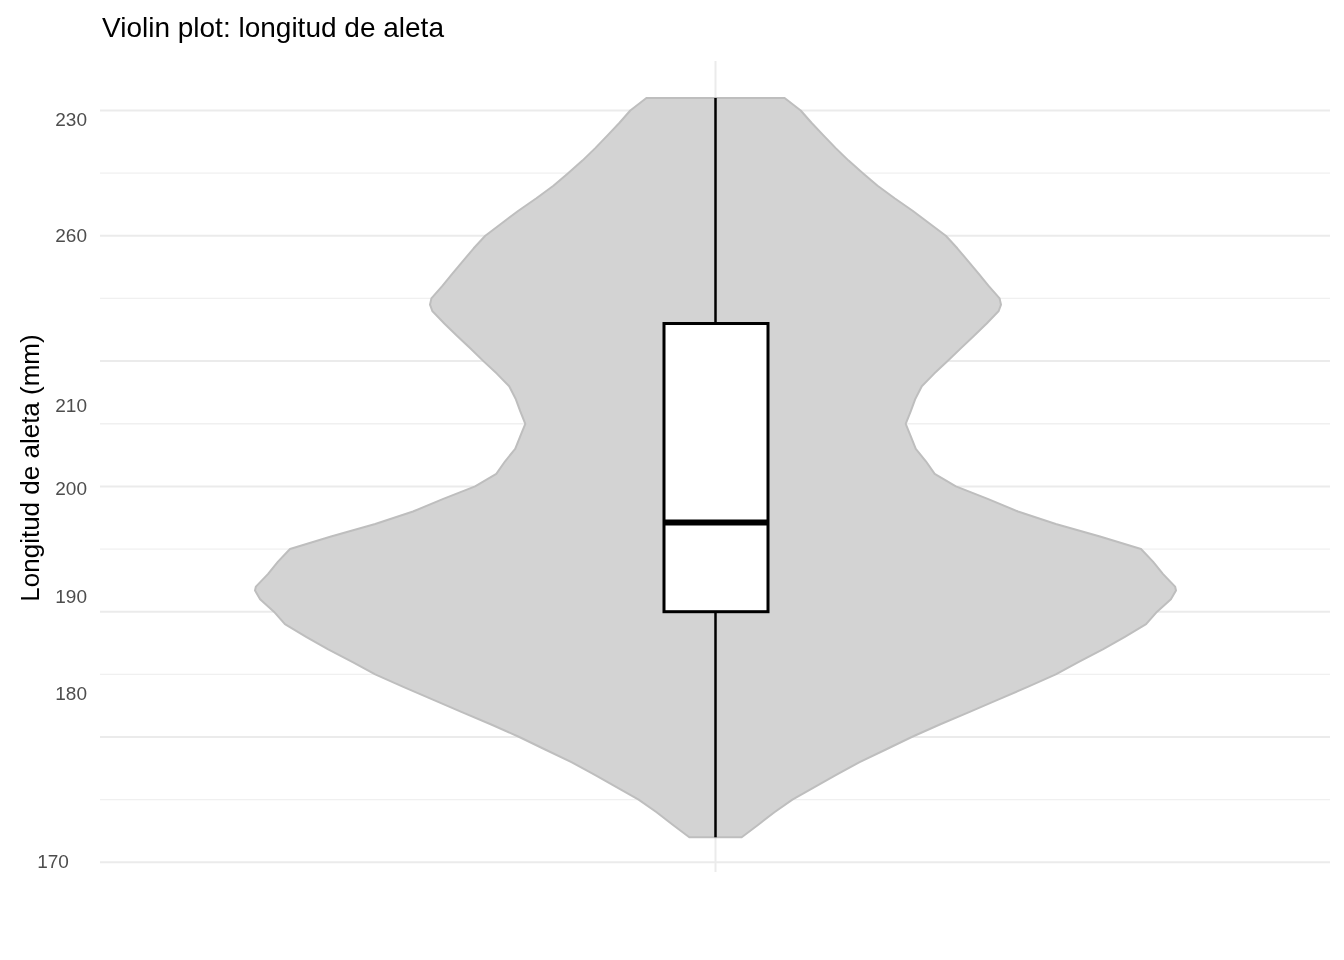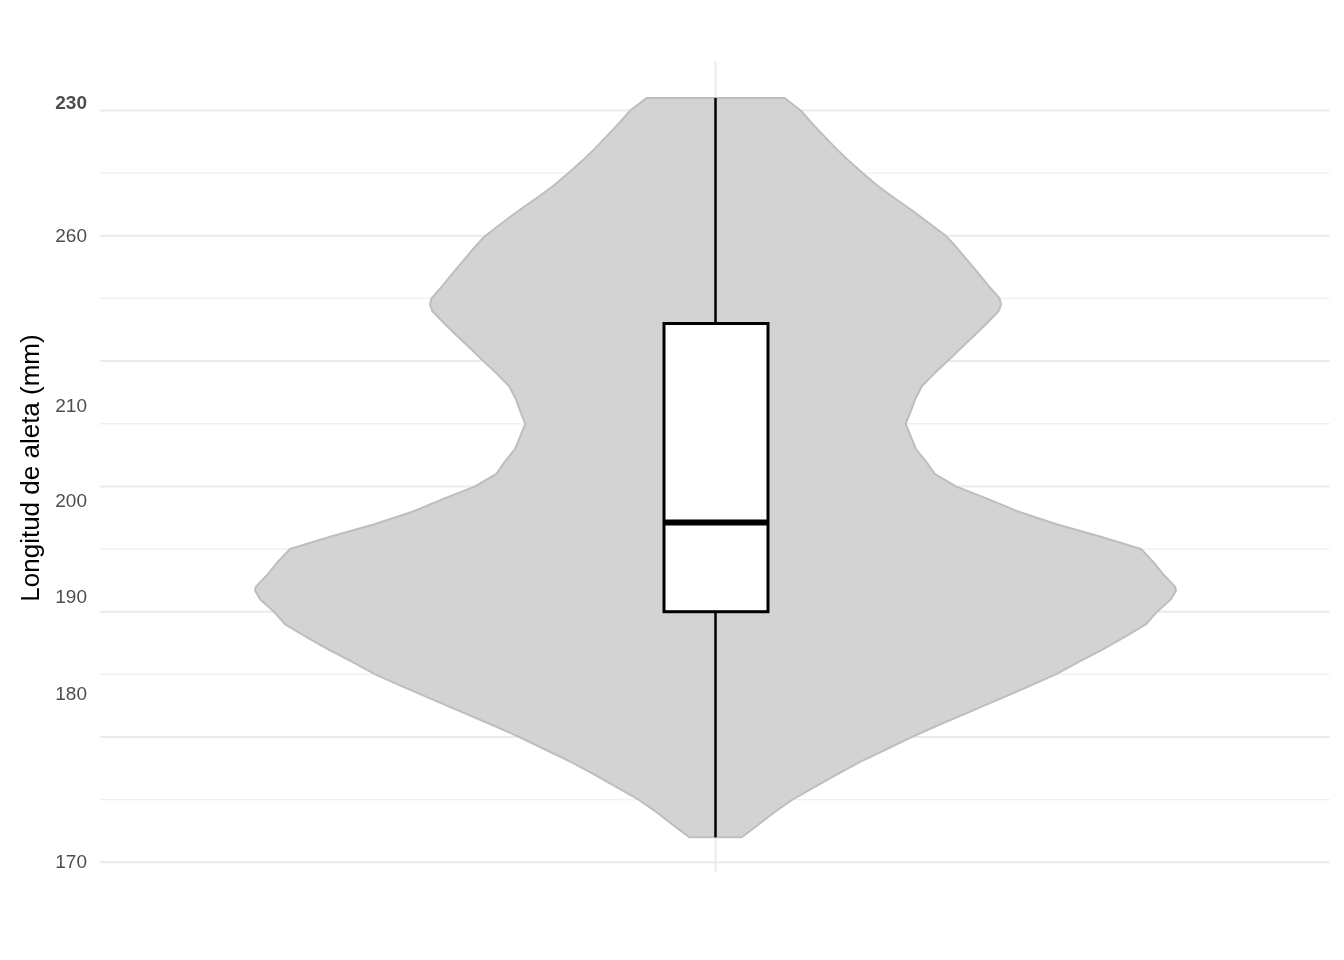--- a/index.html
+++ b/index.html
@@ -39,23 +39,24 @@
       <line x1="100" x2="1330" y1="486.4" y2="486.4" stroke="#ebebeb" stroke-width="2"></line>
       <line x1="100" x2="1330" y1="611.7" y2="611.7" stroke="#ebebeb" stroke-width="2"></line>
       <line x1="100" x2="1330" y1="737" y2="737" stroke="#ebebeb" stroke-width="2"></line>
       <line x1="100" x2="1330" y1="862.3" y2="862.3" stroke="#ebebeb" stroke-width="2"></line>
       <line x1="715.5" x2="715.5" y1="61" y2="872" stroke="#ebebeb" stroke-width="2"></line>
       <path d="M646.4 98.0 L630.3 110.5 L619.3 123.0 L607.3 135.6 L595.3 148.1 L582.4 160.6 L568.1 173.2 L553.4 185.7 L536.4 198.2 L518.4 210.7 L501.8 223.3 L485.3 235.8 L473.7 248.3 L463.1 260.9 L452.6 273.4 L442.4 285.9 L431.4 298.4 L430.0 304.7 L432.3 311.0 L444.3 323.5 L457.2 336.0 L470.5 348.6 L483.4 361.1 L496.8 373.6 L509.2 386.2 L515.6 398.7 L520.2 411.2 L525.3 423.8 L520.2 436.3 L515.2 448.8 L505.1 461.3 L496.3 473.9 L475.1 486.4 L443.3 498.9 L413.0 511.5 L375.2 524.0 L331.0 536.5 L290.0 549.0 L278.0 561.6 L267.9 574.1 L255.9 586.6 L255.0 590.4 L260.1 599.2 L273.9 611.7 L284.9 624.2 L306.1 636.8 L328.2 649.3 L352.2 661.8 L375.2 674.4 L403.3 686.9 L432.3 699.4 L461.3 711.9 L491.2 724.5 L519.3 737.0 L545.1 749.5 L571.4 762.1 L594.4 774.6 L616.5 787.1 L638.6 799.6 L656.6 812.2 L672.7 824.7 L689.3 837.2 L741.7 837.2 L758.3 824.7 L774.4 812.2 L792.4 799.6 L814.5 787.1 L836.6 774.6 L859.6 762.1 L885.9 749.5 L911.7 737.0 L939.8 724.5 L969.7 711.9 L998.7 699.4 L1027.7 686.9 L1055.8 674.4 L1078.8 661.8 L1102.8 649.3 L1124.9 636.8 L1146.1 624.2 L1157.1 611.7 L1170.9 599.2 L1176.0 590.4 L1175.1 586.6 L1163.1 574.1 L1153.0 561.6 L1141.0 549.0 L1100.0 536.5 L1055.8 524.0 L1018.0 511.5 L987.7 498.9 L955.9 486.4 L934.7 473.9 L925.9 461.3 L915.8 448.8 L910.8 436.3 L905.7 423.8 L910.8 411.2 L915.4 398.7 L921.8 386.2 L934.2 373.6 L947.6 361.1 L960.5 348.6 L973.8 336.0 L986.7 323.5 L998.7 311.0 L1001.0 304.7 L999.6 298.4 L988.6 285.9 L978.4 273.4 L967.9 260.9 L957.3 248.3 L945.8 235.8 L929.2 223.3 L912.6 210.7 L894.6 198.2 L877.6 185.7 L862.9 173.2 L848.6 160.6 L835.7 148.1 L823.7 135.6 L811.7 123.0 L800.7 110.5 L784.6 98.0 Z" fill="#d3d3d3" stroke="#bebebe" stroke-width="2" stroke-linejoin="round"></path>
       <line x1="715.5" x2="715.5" y1="97.97" y2="837.24" stroke="#000000" stroke-width="2.5"></line>
       <rect x="664" width="104" y="323.51" height="288.19000000000005" fill="#ffffff" stroke="#000000" stroke-width="3"></rect>
       <line x1="664" x2="768" y1="522.49" y2="522.49" stroke="#000000" stroke-width="6"></line>
     </svg>
+  <div class="chart-title">Violin plot: longitud de aleta</div>
   <div class="y-axis-title">Longitud de aleta (mm)</div>
   <div id="y-tick-labels">
-      <div class="y-tick" style="top: 93px; font-weight: bold;">230</div>
+      <div class="y-tick" style="top: 110px;">230</div>
       <div class="y-tick" style="top: 225.8px;">260</div>
       <div class="y-tick" style="top: 351.1px; margin-top: 45px;">210</div>
-      <div class="y-tick" style="top: 491px;">200</div>
+      <div class="y-tick" style="top: 479px;">200</div>
       <div class="y-tick" style="top: 587px;">190</div>
       <div class="y-tick" style="top: 684px;">180</div>
-      <div class="y-tick" style="top: 852.3px;">170</div>
+      <div class="y-tick" style="top: 852.3px; text-align: center;">170</div>
     </div>
 </div>
 
 </body></html>

